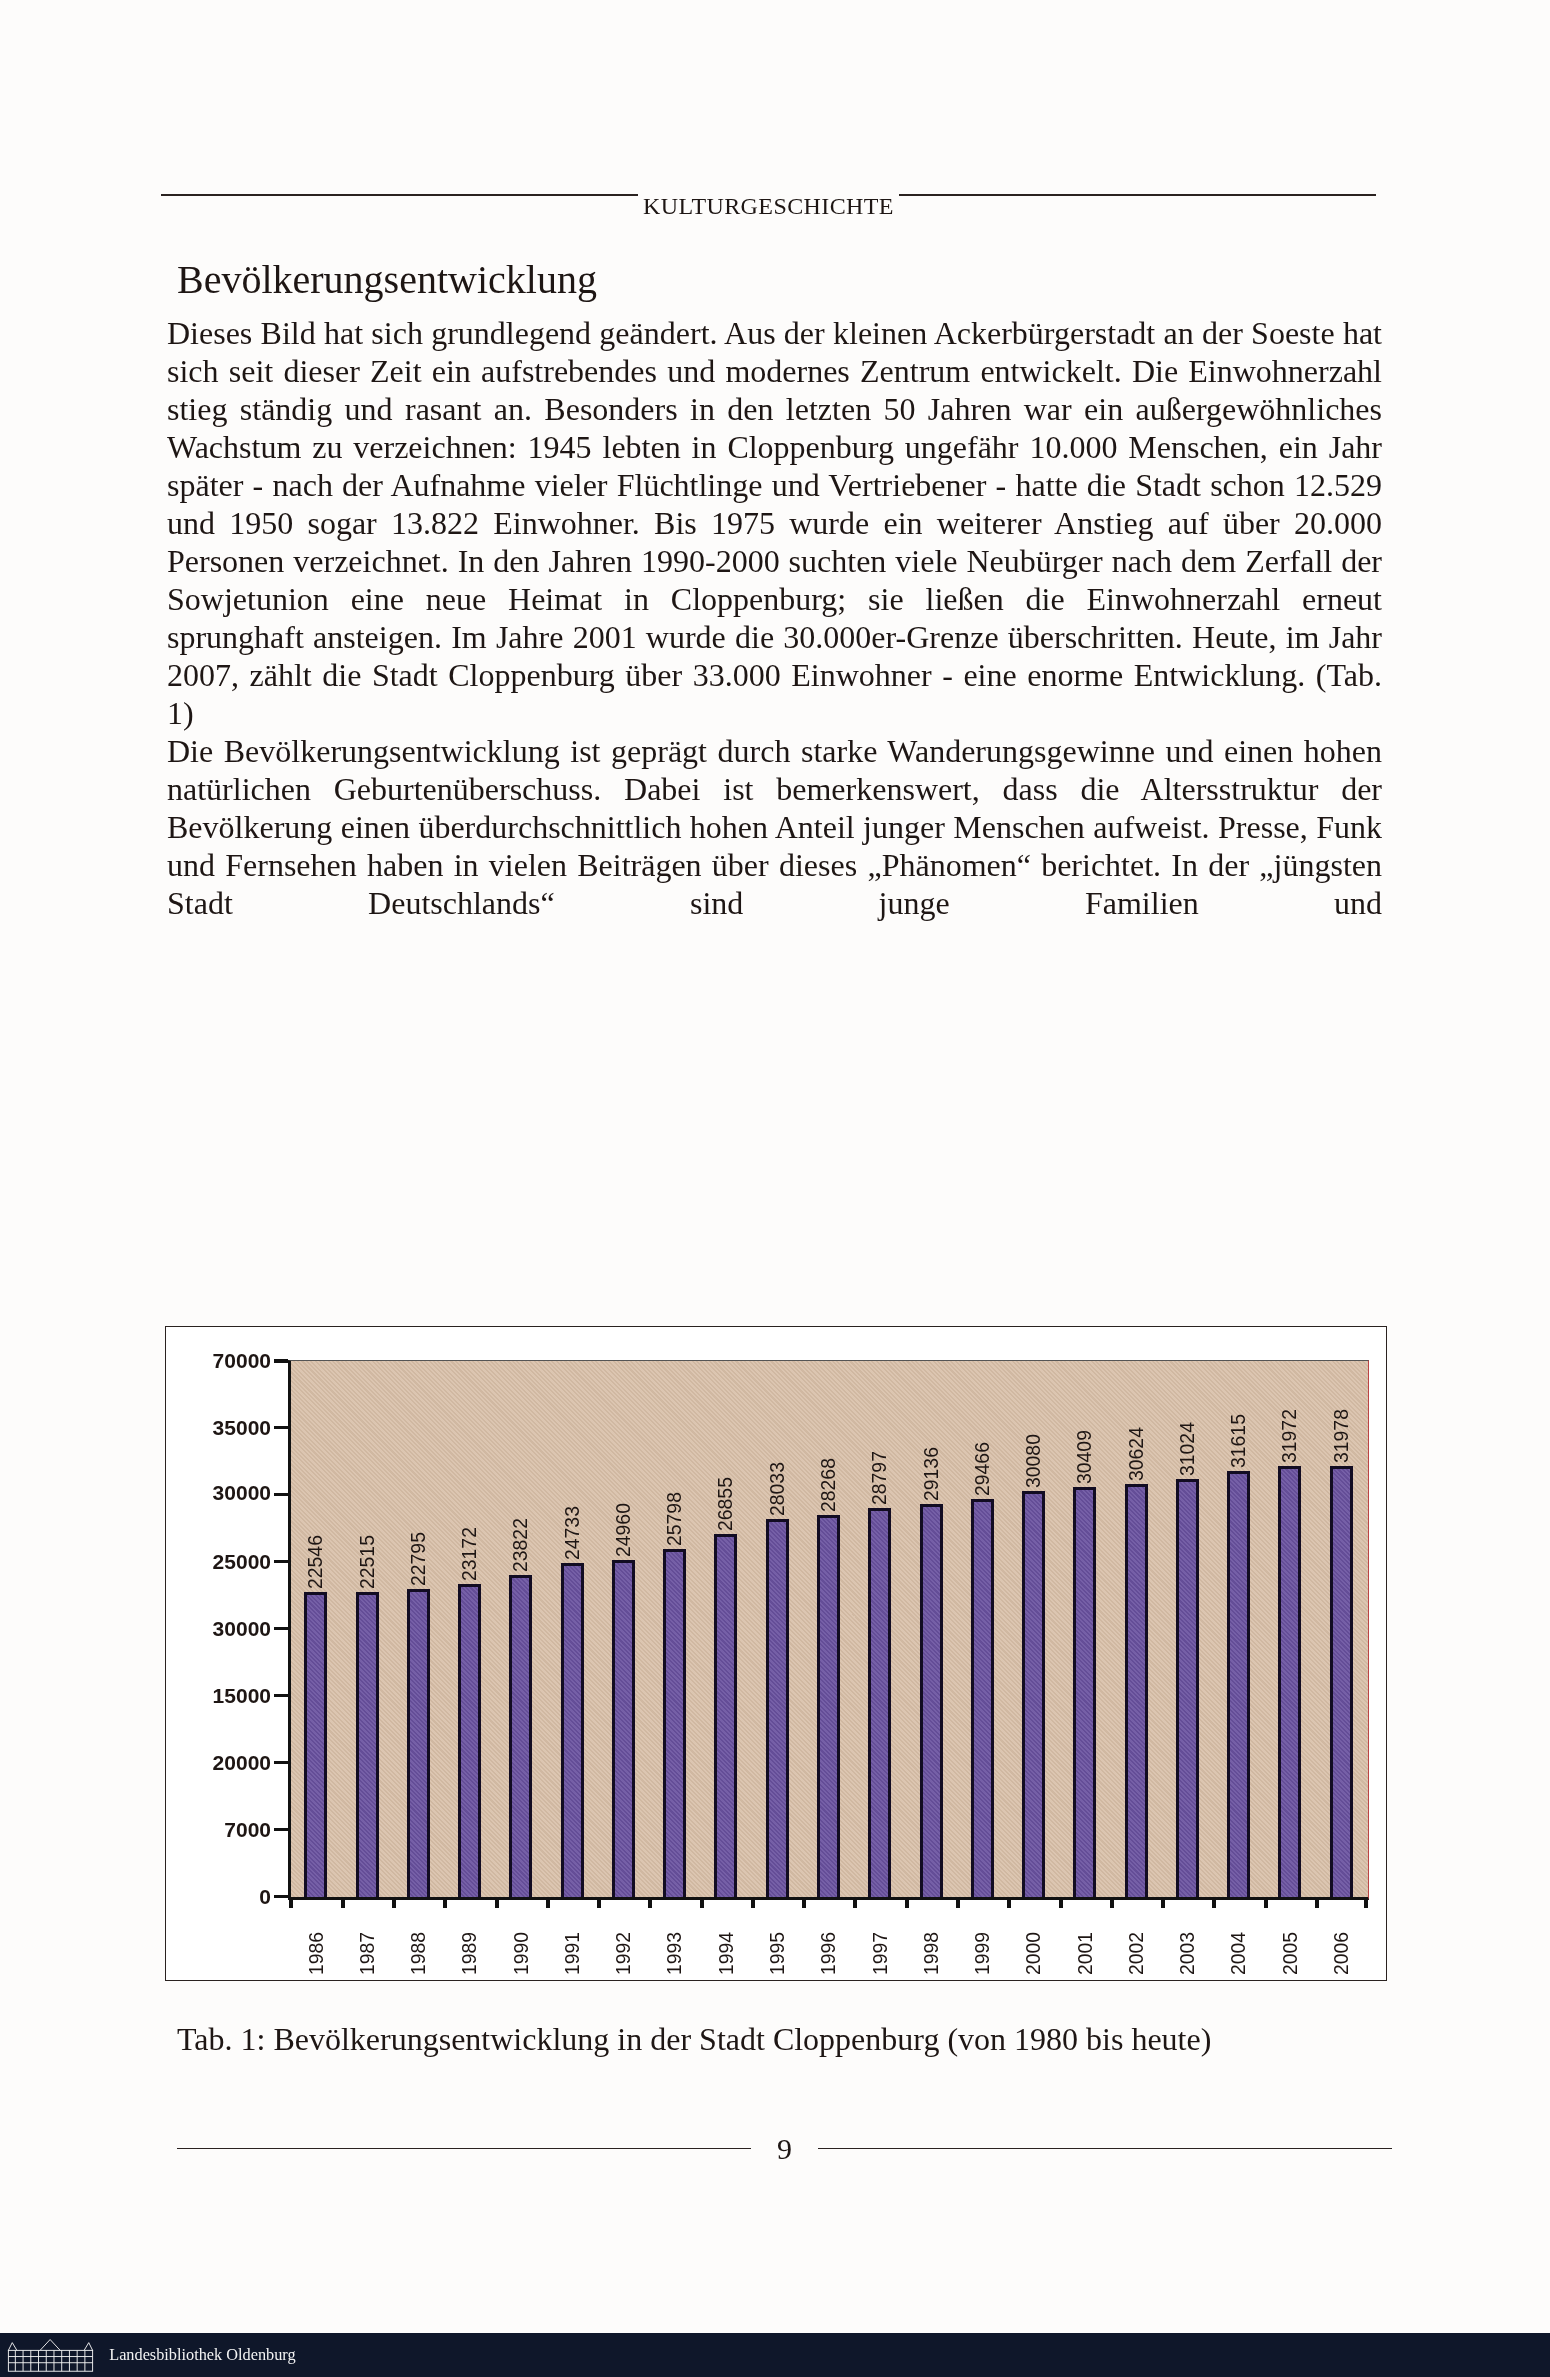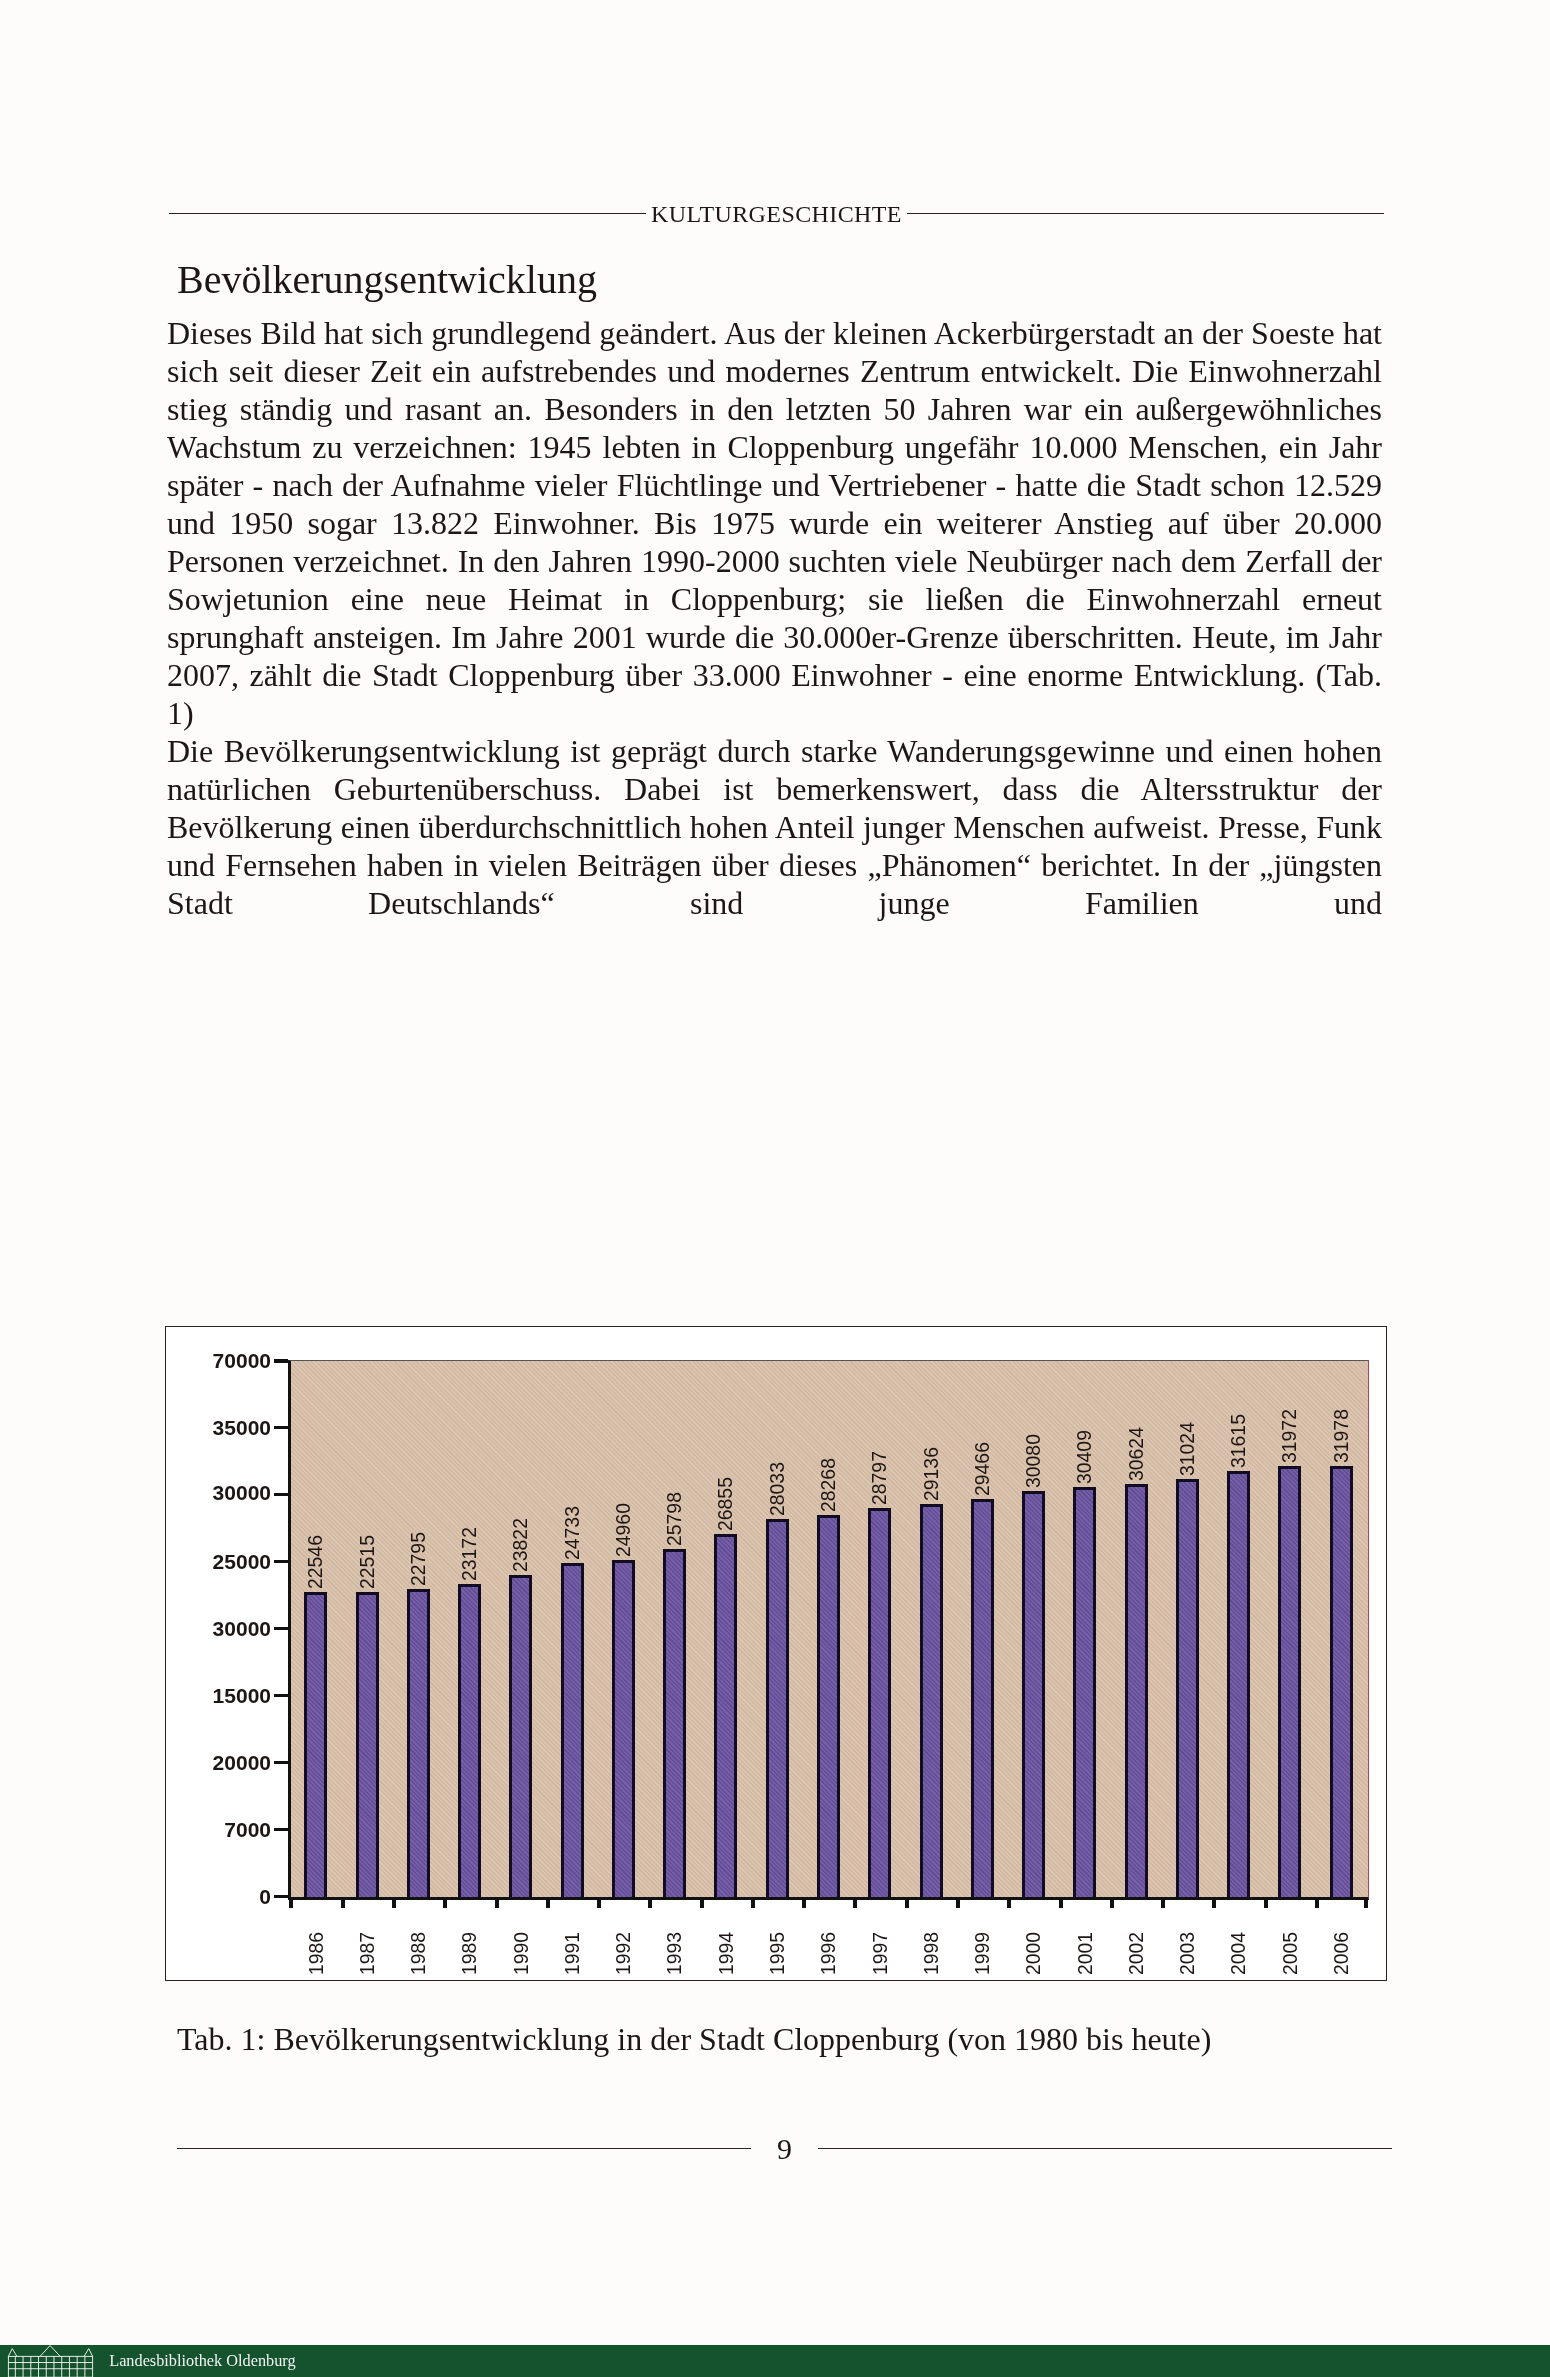--- a/index.html
+++ b/index.html
@@ -1,18 +1,18 @@
 <!DOCTYPE html>
 <html style="font-size:12.4px"><head>
 <meta charset="utf-8">
 <style>
   html,body{margin:0;padding:0;}
   body{width:1550px;height:2377px;background:#fdfcfb;position:relative;overflow:hidden;
        font-family:"Liberation Serif","DejaVu Serif",serif;color:#1e1614;}
-  .header{position:absolute;top:194px;left:169px;width:1215px;height:39px;display:flex;align-items:center;}
+  .header{position:absolute;top:194px;left:161px;width:1215px;height:39px;display:flex;}
   .rule{flex:1;height:1.6px;background:#2a2220;}
   .header-title{padding:0 4.7px;font-size:24px;letter-spacing:0.4px;line-height:1;}
   .heading{position:absolute;top:260px;left:177px;font-size:40px;line-height:1;font-weight:normal;margin:0;}
   .body-text{position:absolute;top:314px;left:167px;width:1215px;font-size:32px;line-height:38px;text-align:justify;}
   .body-text p{margin:0;}
   .body-text p.last-justify{text-align-last:justify;}
 
   .chart-frame{position:absolute;left:165px;top:1326px;width:1222px;height:655px;border:1.6px solid #2a2220;box-sizing:border-box;background:#fff;}
   .plot{position:absolute;left:122px;top:33px;width:1081px;height:540px;
         background:#d8bfa8;
@@ -26,21 +26,21 @@
              font-family:"Liberation Sans","DejaVu Sans",sans-serif;font-size:19.4px;white-space:nowrap;line-height:1;
              width:0;height:0;}
   .bar-label span{position:absolute;left:0;top:-10px;display:block;}
   .xtick{position:absolute;top:100%;width:3.9px;height:11px;background:#111;}
   .xlabel{position:absolute;top:calc(100% + 78px);transform-origin:left top;transform:rotate(-90deg);
           font-family:"Liberation Sans","DejaVu Sans",sans-serif;font-size:19.4px;white-space:nowrap;line-height:1;}
 
   .caption{position:absolute;top:2015px;left:177px;width:1215px;font-size:32px;line-height:48px;}
   .footer-line{position:absolute;top:2129px;left:177px;width:1215px;height:39px;display:flex;align-items:center;}
   .page-number{padding:0 26px;font-size:30px;}
-  .lib-bar{position:absolute;left:0;bottom:0;width:1550px;height:32px;background:#14532d;display:flex;align-items:center;}
+  .lib-bar{position:absolute;left:0;bottom:0;width:1550px;height:44px;background:#0f172a;display:flex;align-items:center;}
   .lib-logo{margin-left:6.2px;width:89px;height:34px;}
   .lib-name{margin-left:14px;color:#f4f4f4;font-size:16.3px;}
 </style>
 </head>
 <body>
 
 <div class="header">
   <div class="rule"></div>
   <span class="header-title">KULTURGESCHICHTE</span>
   <div class="rule"></div>

